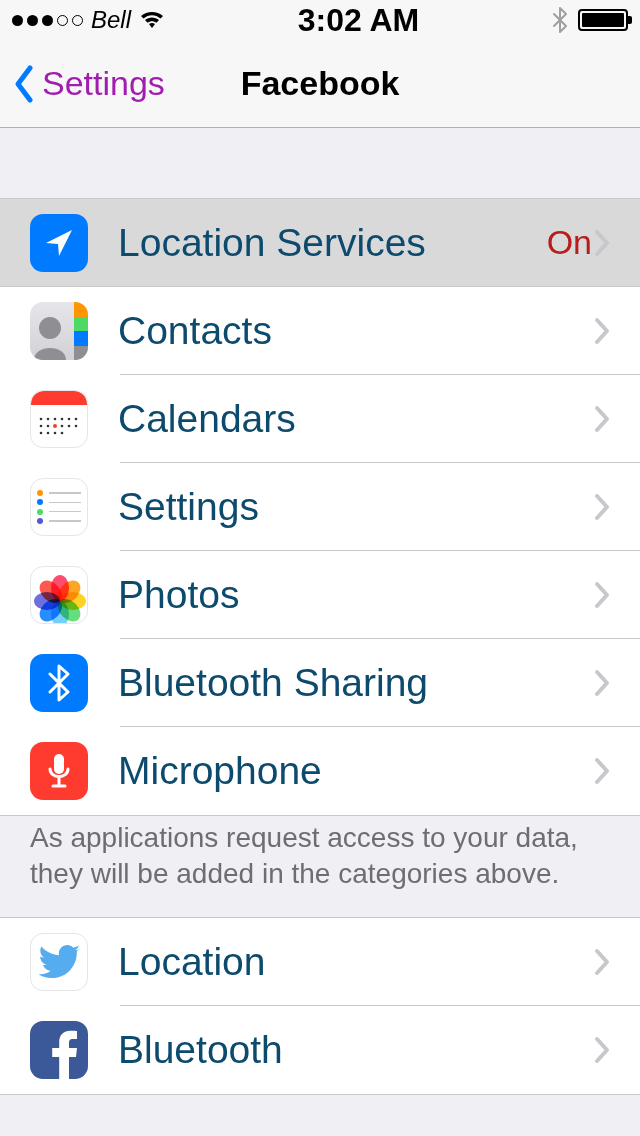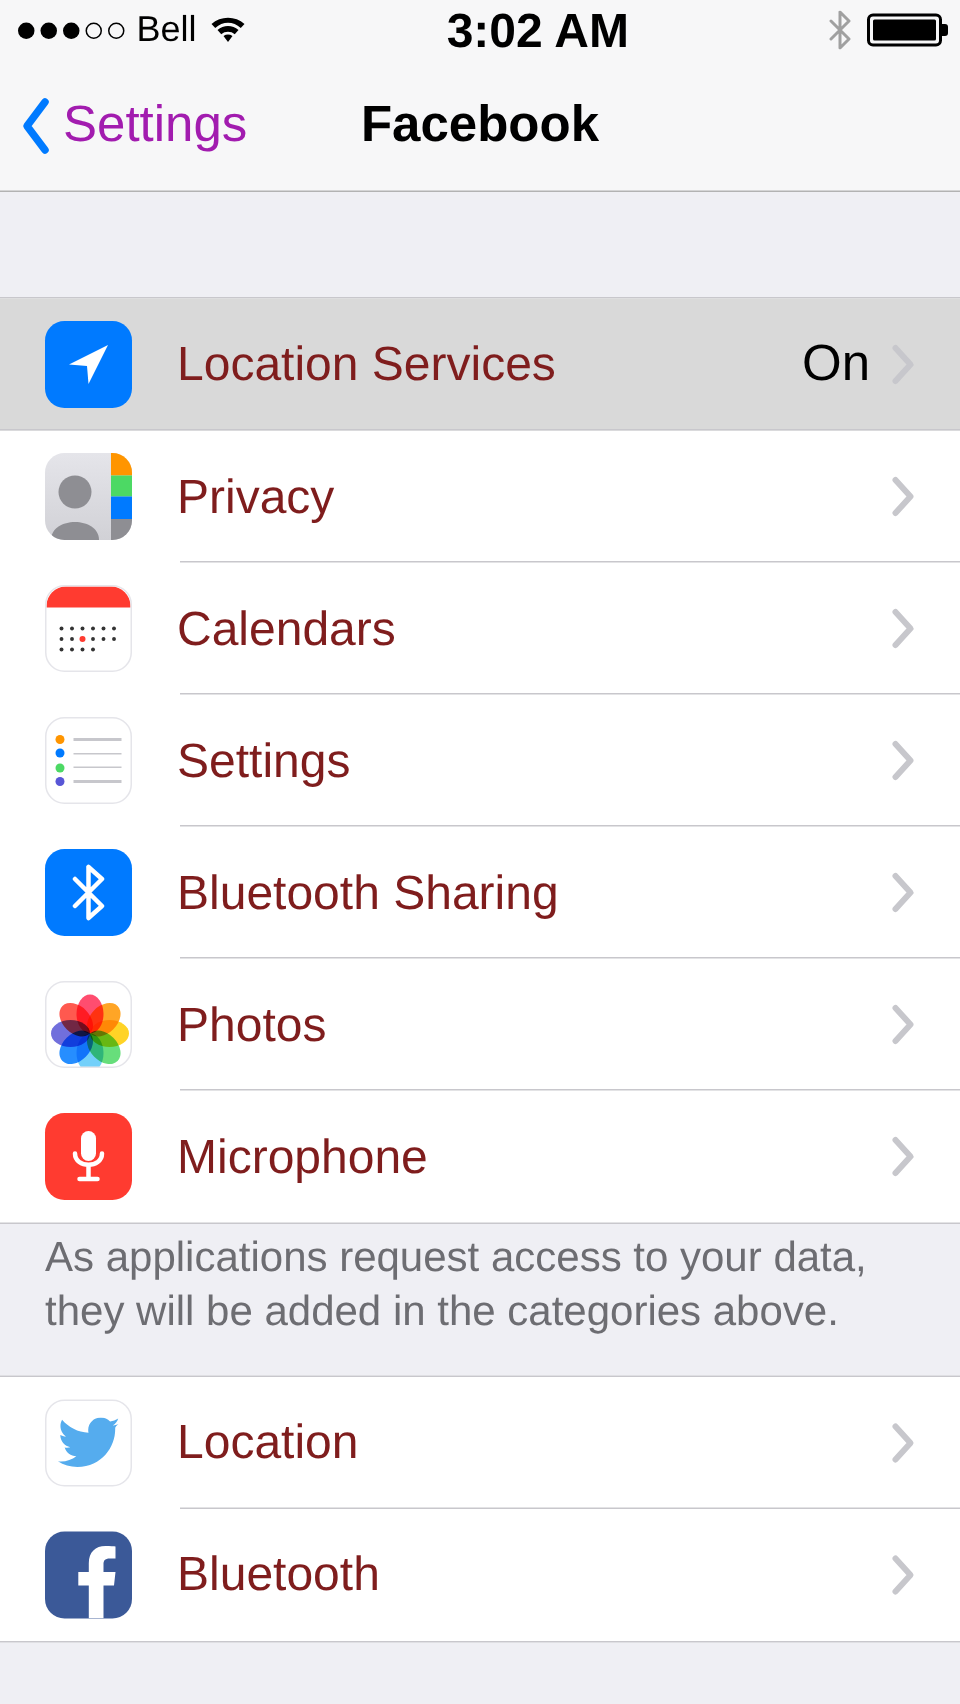--- a/index.html
+++ b/index.html
@@ -14,21 +14,21 @@
     
     .status-bar {
       height: 40px;
       display: flex;
       align-items: center;
       justify-content: space-between;
       padding: 0 12px;
       background: #f7f7f8;
       font-size: 24px;
     }
-    .status-left { display: flex; align-items: center; gap: 8px; }
+    .status-left { display: flex; align-items: center; gap: 8px; font-style: italic; }
     .dots { display: flex; gap: 4px; align-items: center; }
     .dot { width: 11px; height: 11px; border-radius: 50%; background: #000; }
     .dot.empty { background: transparent; border: 1.5px solid #000; }
     .carrier { font-size: 24px; }
     .wifi-icon { width: 26px; height: 20px; }
     .status-time { font-weight: 600; font-size: 32px; }
     .status-right { display: flex; align-items: center; gap: 10px; }
     .bt-icon { width: 16px; height: 26px; opacity: 0.35; }
     .battery { width: 50px; height: 22px; border: 2px solid #000; border-radius: 4px; position: relative; }
     .battery::after { content: ""; position: absolute; right: -6px; top: 5px; width: 4px; height: 8px; background: #000; border-radius: 0 2px 2px 0; }
@@ -92,28 +92,28 @@
       margin-right: 30px;
       flex-shrink: 0;
       display: flex;
       align-items: center;
       justify-content: center;
       position: relative;
       overflow: hidden;
     }
     .row-label {
       flex: 1;
-      font-size: 32px;
-      color: #7f1d1d;
+      font-size: 39px;
+      color: #0c4a6e;
       font-weight: 400;
     }
     .row-value {
       font-size: 34px;
-      color: #000000;
-      margin-right: 14px;
+      color: #b91c1c;
+      margin-right: 2px;
     }
     .disclosure { width: 16px; height: 28px; flex-shrink: 0; }
     .disclosure path { stroke: #c7c7cc; stroke-width: 4; fill: none; stroke-linecap: round; stroke-linejoin: round; }
 
     .footer-text {
       padding: 4px 30px 24px 30px;
       font-size: 28px;
       color: #6d6d72;
       line-height: 1.3;
     }
@@ -208,21 +208,21 @@
           <circle cx="18" cy="16" r="11" fill="#8e8e93"></circle>
           <path d="M2 48 C2 32 34 32 34 48 Z" fill="#8e8e93"></path>
         </svg>
       <div class="contacts-tabs">
           <div style="background:#ff9500"></div>
           <div style="background:#4cd964"></div>
           <div style="background:#007aff"></div>
           <div style="background:#8e8e93"></div>
         </div>
     </div>
-    <div class="row-label">Privacy</div>
+    <div class="row-label">Contacts</div>
     <svg class="disclosure" viewBox="0 0 16 28">
         <path d="M3 3 L13 14 L3 25"></path>
       </svg>
   </div>
 
   <div class="row">
     <div class="row-icon ic-calendar">
       <div class="cal-top"></div>
       <svg class="cal-dots" style="margin-top:14px" viewBox="0 0 46 24">
         <g fill="#333">
@@ -272,49 +272,49 @@
           </div>
       </div>
     </div>
     <div class="row-label">Settings</div>
     <svg class="disclosure" viewBox="0 0 16 28">
         <path d="M3 3 L13 14 L3 25"></path>
       </svg>
   </div>
 
   <div class="row">
-    <div class="row-icon ic-bluetooth">
-      <svg width="24" height="38" viewBox="0 0 24 38">
-          <path d="M12 2 L21 10 L12 19 L21 28 L12 36 V2 M12 19 L3 10 M12 19 L3 28" stroke="#fff" stroke-width="3" fill="none" stroke-linejoin="round" stroke-linecap="round"></path>
-        </svg>
-    </div>
-    <div class="row-label">Bluetooth Sharing</div>
-    <svg class="disclosure" viewBox="0 0 16 28">
-        <path d="M3 3 L13 14 L3 25"></path>
-      </svg>
-  </div>
-
-  <div class="row">
     <div class="row-icon ic-photos">
       <div class="petal" style="background:#ff2d55;transform:rotate(0deg)"></div>
       <div class="petal" style="background:#ff9500;transform:rotate(45deg)"></div>
       <div class="petal" style="background:#ffcc00;transform:rotate(90deg)"></div>
       <div class="petal" style="background:#4cd964;transform:rotate(135deg)"></div>
       <div class="petal" style="background:#5ac8fa;transform:rotate(180deg)"></div>
       <div class="petal" style="background:#007aff;transform:rotate(225deg)"></div>
       <div class="petal" style="background:#5856d6;transform:rotate(270deg)"></div>
       <div class="petal" style="background:#ff3b30;transform:rotate(315deg)"></div>
     </div>
     <div class="row-label">Photos</div>
     <svg class="disclosure" viewBox="0 0 16 28">
         <path d="M3 3 L13 14 L3 25"></path>
       </svg>
   </div>
 
   <div class="row">
+    <div class="row-icon ic-bluetooth">
+      <svg width="24" height="38" viewBox="0 0 24 38">
+          <path d="M12 2 L21 10 L12 19 L21 28 L12 36 V2 M12 19 L3 10 M12 19 L3 28" stroke="#fff" stroke-width="3" fill="none" stroke-linejoin="round" stroke-linecap="round"></path>
+        </svg>
+    </div>
+    <div class="row-label">Bluetooth Sharing</div>
+    <svg class="disclosure" viewBox="0 0 16 28">
+        <path d="M3 3 L13 14 L3 25"></path>
+      </svg>
+  </div>
+
+  <div class="row">
     <div class="row-icon ic-mic">
       <svg width="26" height="40" viewBox="0 0 26 40">
         <rect x="8" y="3" width="10" height="20" rx="5" fill="#fff"></rect>
         <path d="M4 18 C4 28 22 28 22 18" stroke="#fff" stroke-width="3" fill="none" stroke-linecap="round"></path>
         <line x1="13" y1="27" x2="13" y2="34" stroke="#fff" stroke-width="3" stroke-linecap="round"></line>
         <line x1="7" y1="35" x2="19" y2="35" stroke="#fff" stroke-width="3" stroke-linecap="round"></line>
       </svg>
     </div>
     <div class="row-label">Microphone</div>
     <svg class="disclosure" viewBox="0 0 16 28">

